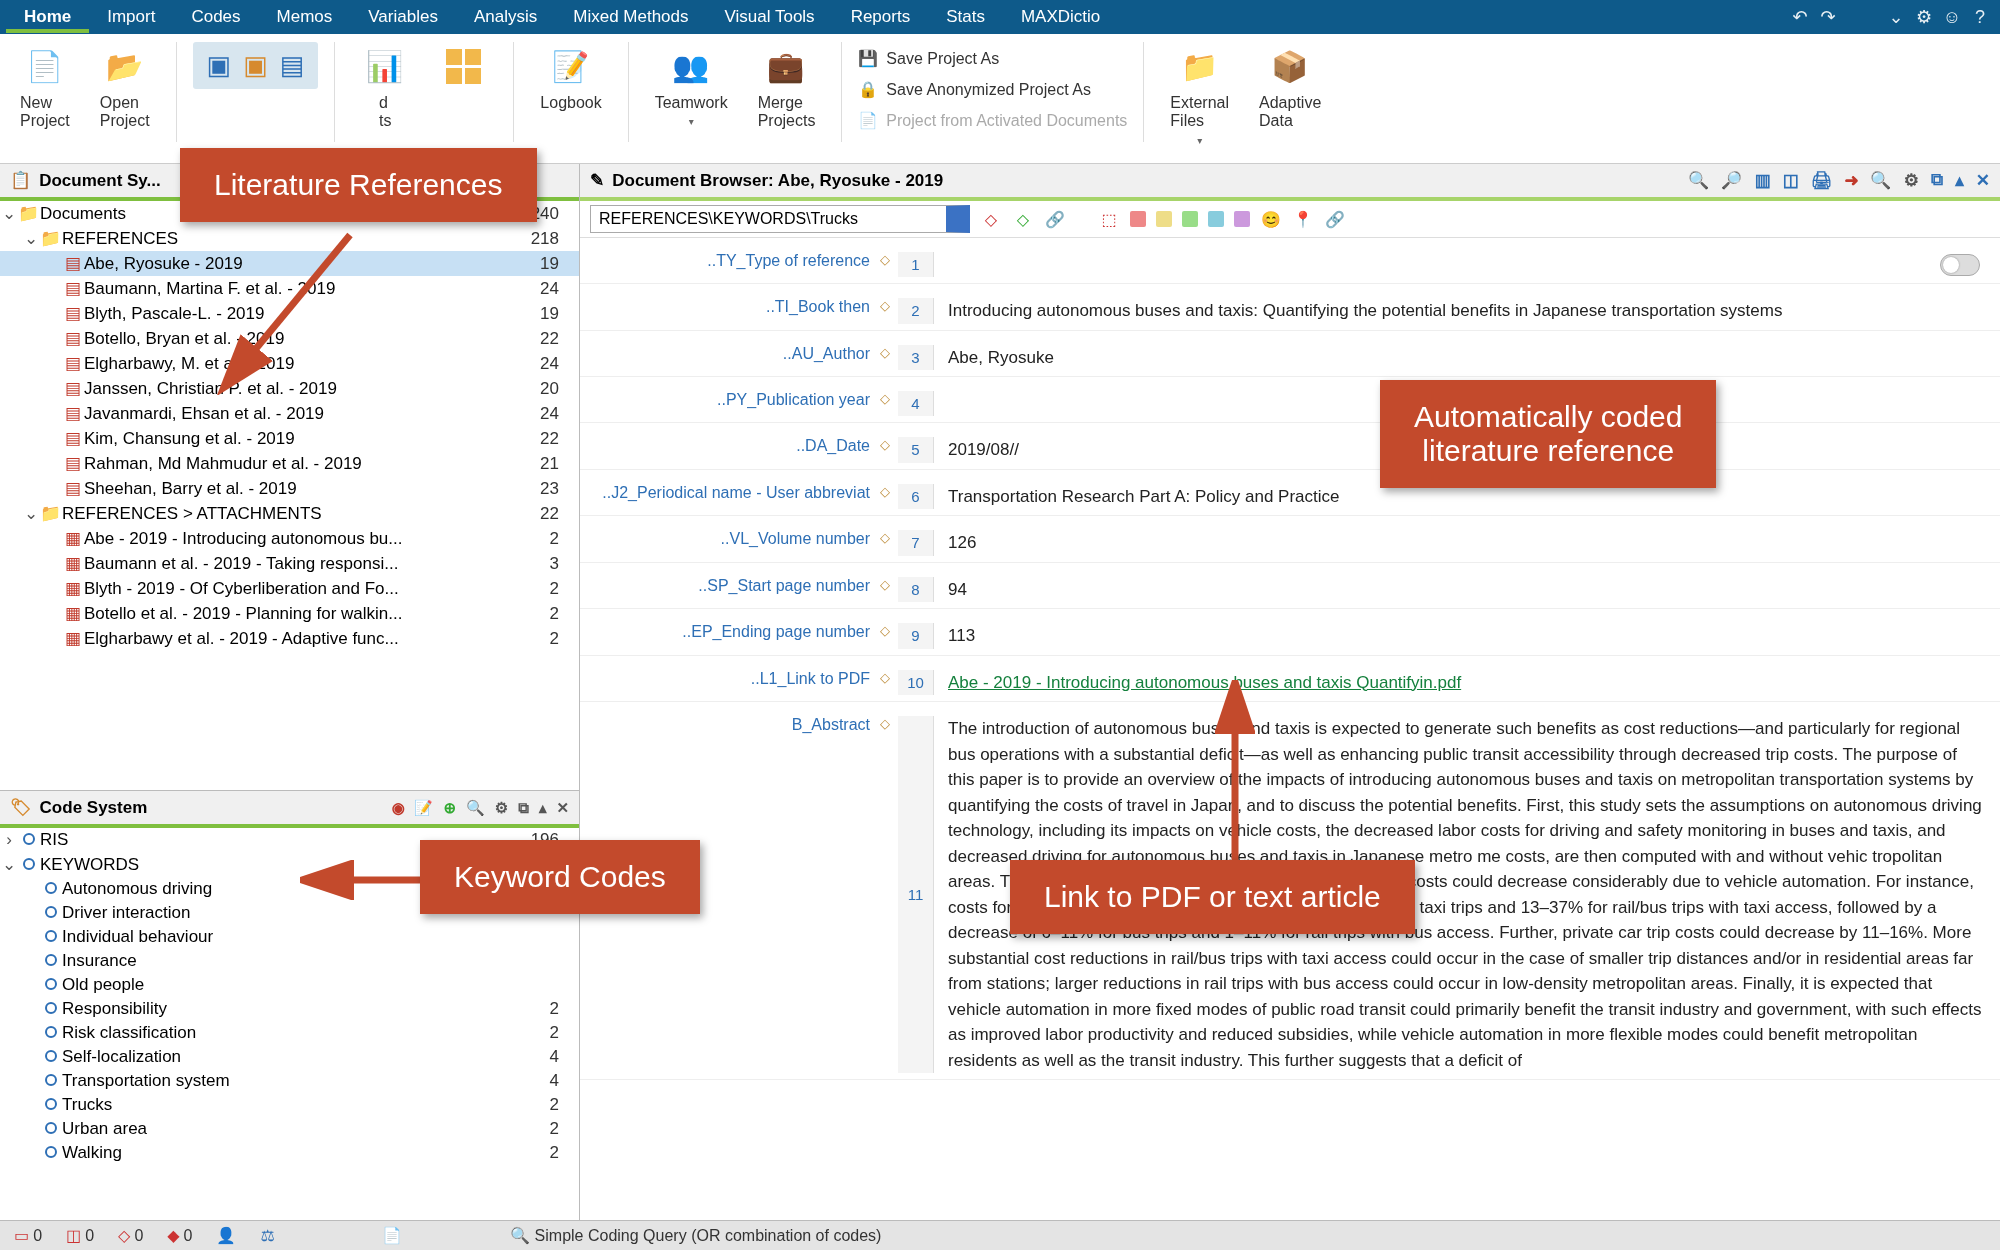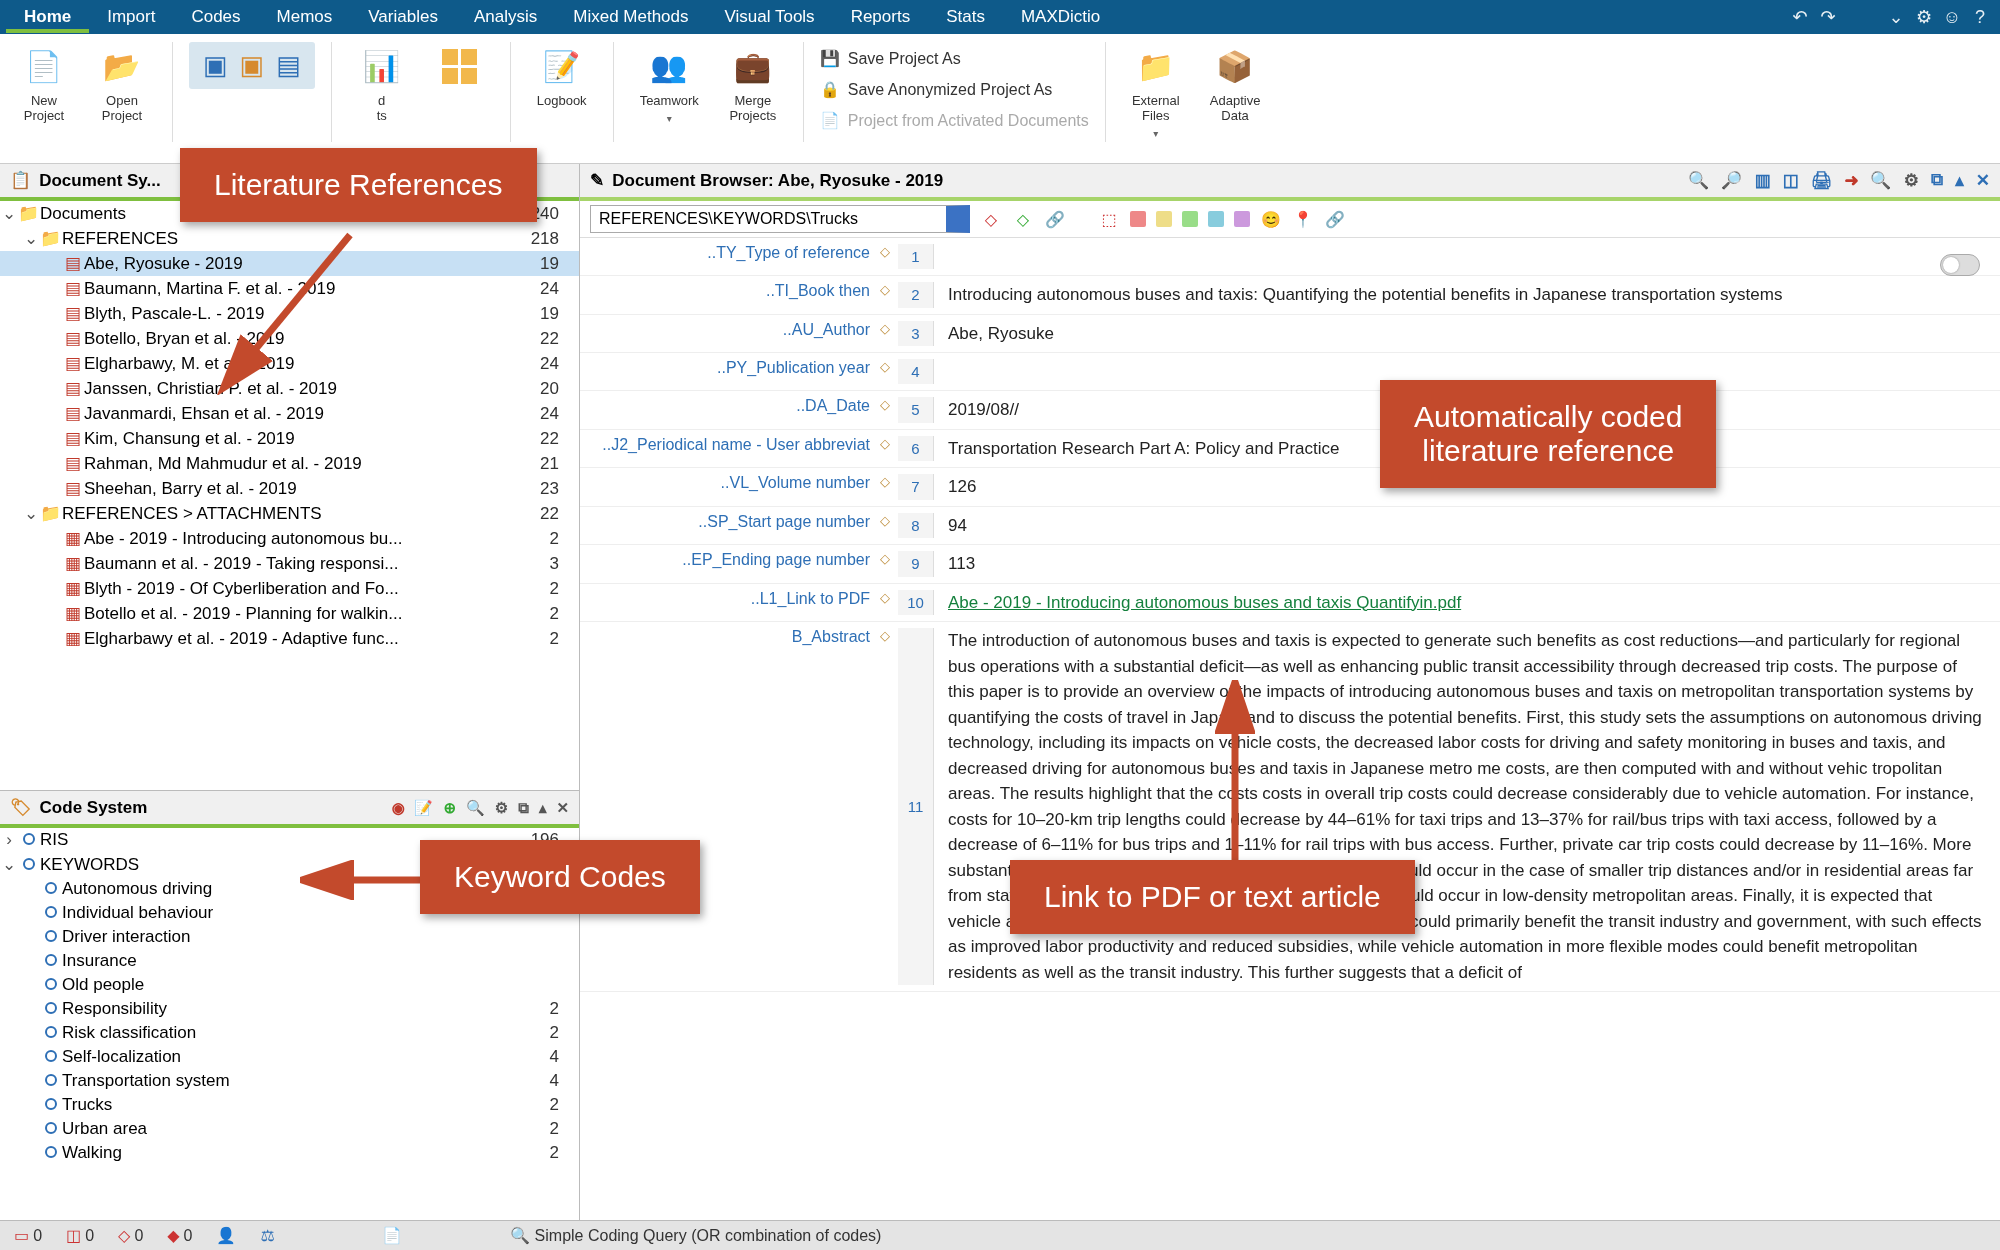--- a/index.html
+++ b/index.html
@@ -9,21 +9,21 @@
 .menubar { background: #0e5a8a; color: #fff; display: flex; align-items: center; height: 34px; padding: 0 6px; }
 .menubar .tab { padding: 6px 18px; cursor: pointer; font-size: 17px; }
 .menubar .tab.active { background: #0e5a8a; border-bottom: 4px solid #7fbf3f; padding-bottom: 2px; font-weight: 600; }
 .menubar .spacer { flex: 1; }
 .menubar .ricon { width: 28px; text-align: center; font-size: 18px; opacity: .9; }
 
 
 .ribbon { background: #fff; border-bottom: 1px solid #ccc; display: flex; align-items: flex-start; height: 130px; padding: 8px 10px 0; gap: 10px; }
 .ribbon .grp { display: flex; flex-direction: column; align-items: center; gap: 4px; padding: 0 10px; }
 .ribbon .grp .ico { width: 48px; height: 48px; display: flex; align-items: center; justify-content: center; font-size: 30px; }
-.ribbon .grp .lbl { font-size: 13px; color: #333; text-align: center; line-height: 1.15; }
+.ribbon .grp .lbl { font-size: 16px; color: #333; line-height: 1.15; }
 .ribbon .sep { width: 1px; background: #ddd; height: 100px; margin: 0 6px; }
 .ribbon .iconrow { display: flex; gap: 12px; }
 .ribbon .smallitem { display: flex; align-items: center; gap: 8px; font-size: 16px; color: #333; padding: 3px 0; }
 .ribbon .smallitem.disabled { color: #aaa; }
 
 
 .main { display: flex; height: calc(100% - 34px - 130px - 30px); }
 .left { width: 580px; display: flex; flex-direction: column; border-right: 1px solid #bbb; background: #fff; }
 .right { flex: 1; display: flex; flex-direction: column; background: #fff; }
 
@@ -50,21 +50,21 @@
 .codesys .panelhdr { border-bottom-color: #7fbf3f; }
 
 
 .docbar { display: flex; align-items: center; padding: 4px 10px; gap: 10px; border-bottom: 1px solid #ddd; }
 .docbar .path { background: #fff; border: 1px solid #aaa; border-right: 24px solid #3b72c4; padding: 4px 8px; width: 380px; font-size: 16px; }
 .docbar .tbicon { width: 22px; height: 22px; display: inline-flex; align-items: center; justify-content: center; font-size: 16px; }
 .hl { width:16px; height:16px; border-radius:2px; }
 
 
 .fields { flex: 1; overflow: auto; display: flex; }
-.fieldrow { display: flex; align-items: flex-start; border-bottom: 1px solid #eee; min-height: 38px; padding: 6px 0; }
+.fieldrow { display: flex; align-items: flex-start; border-bottom: 1px solid #eee; min-height: 38px; padding: 6px 0; margin-top: 8px; }
 .fieldrow .fl { width: 300px; text-align: right; color: #2e6fb5; padding-right: 10px; font-size: 16px; }
 .fieldrow .pin { width: 18px; color: #b83; font-size: 13px; }
 .fieldrow .ln { width: 36px; text-align: center; background: #f4f4f4; color: #2e6fb5; font-size: 15px; border-right: 1px solid #ddd; align-self: stretch; display:flex; align-items:center; justify-content:center; }
 .fieldrow .val { flex: 1; padding: 0 14px; font-size: 17px; color: #222; line-height: 1.5; }
 .fieldrow .val a { color: #15803d; text-decoration: underline; }
 
 
 .callout { position: absolute; background: #c34a2c; color: #fff; font-size: 30px; padding: 20px 34px; box-shadow: 3px 4px 8px rgba(0,0,0,.35); z-index: 50; }
 .arrow { position: absolute; z-index: 49; }
 
@@ -368,28 +368,28 @@
             <span class="indent" style="width:22px"></span>
       <span class="exp"></span>
       <span class="ico"><span style="display:inline-block;width:12px;height:12px;border-radius:50%;border:2px solid #2e6fb5"></span></span>
       <span class="txt">Autonomous driving</span>
       <span class="num">20</span>
           </div>
           <div class="trow">
             <span class="indent" style="width:22px"></span>
       <span class="exp"></span>
       <span class="ico"><span style="display:inline-block;width:12px;height:12px;border-radius:50%;border:2px solid #2e6fb5"></span></span>
+      <span class="txt">Driver interaction</span>
+      <span class="num"></span>
+          </div>
+          <div class="trow">
+            <span class="indent" style="width:22px"></span>
+      <span class="exp"></span>
+      <span class="ico"><span style="display:inline-block;width:12px;height:12px;border-radius:50%;border:2px solid #2e6fb5"></span></span>
       <span class="txt">Individual behaviour</span>
-      <span class="num"></span>
-          </div>
-          <div class="trow">
-            <span class="indent" style="width:22px"></span>
-      <span class="exp"></span>
-      <span class="ico"><span style="display:inline-block;width:12px;height:12px;border-radius:50%;border:2px solid #2e6fb5"></span></span>
-      <span class="txt">Driver interaction</span>
       <span class="num"></span>
           </div>
           <div class="trow">
             <span class="indent" style="width:22px"></span>
       <span class="exp"></span>
       <span class="ico"><span style="display:inline-block;width:12px;height:12px;border-radius:50%;border:2px solid #2e6fb5"></span></span>
       <span class="txt">Insurance</span>
       <span class="num"></span>
           </div>
           <div class="trow">

